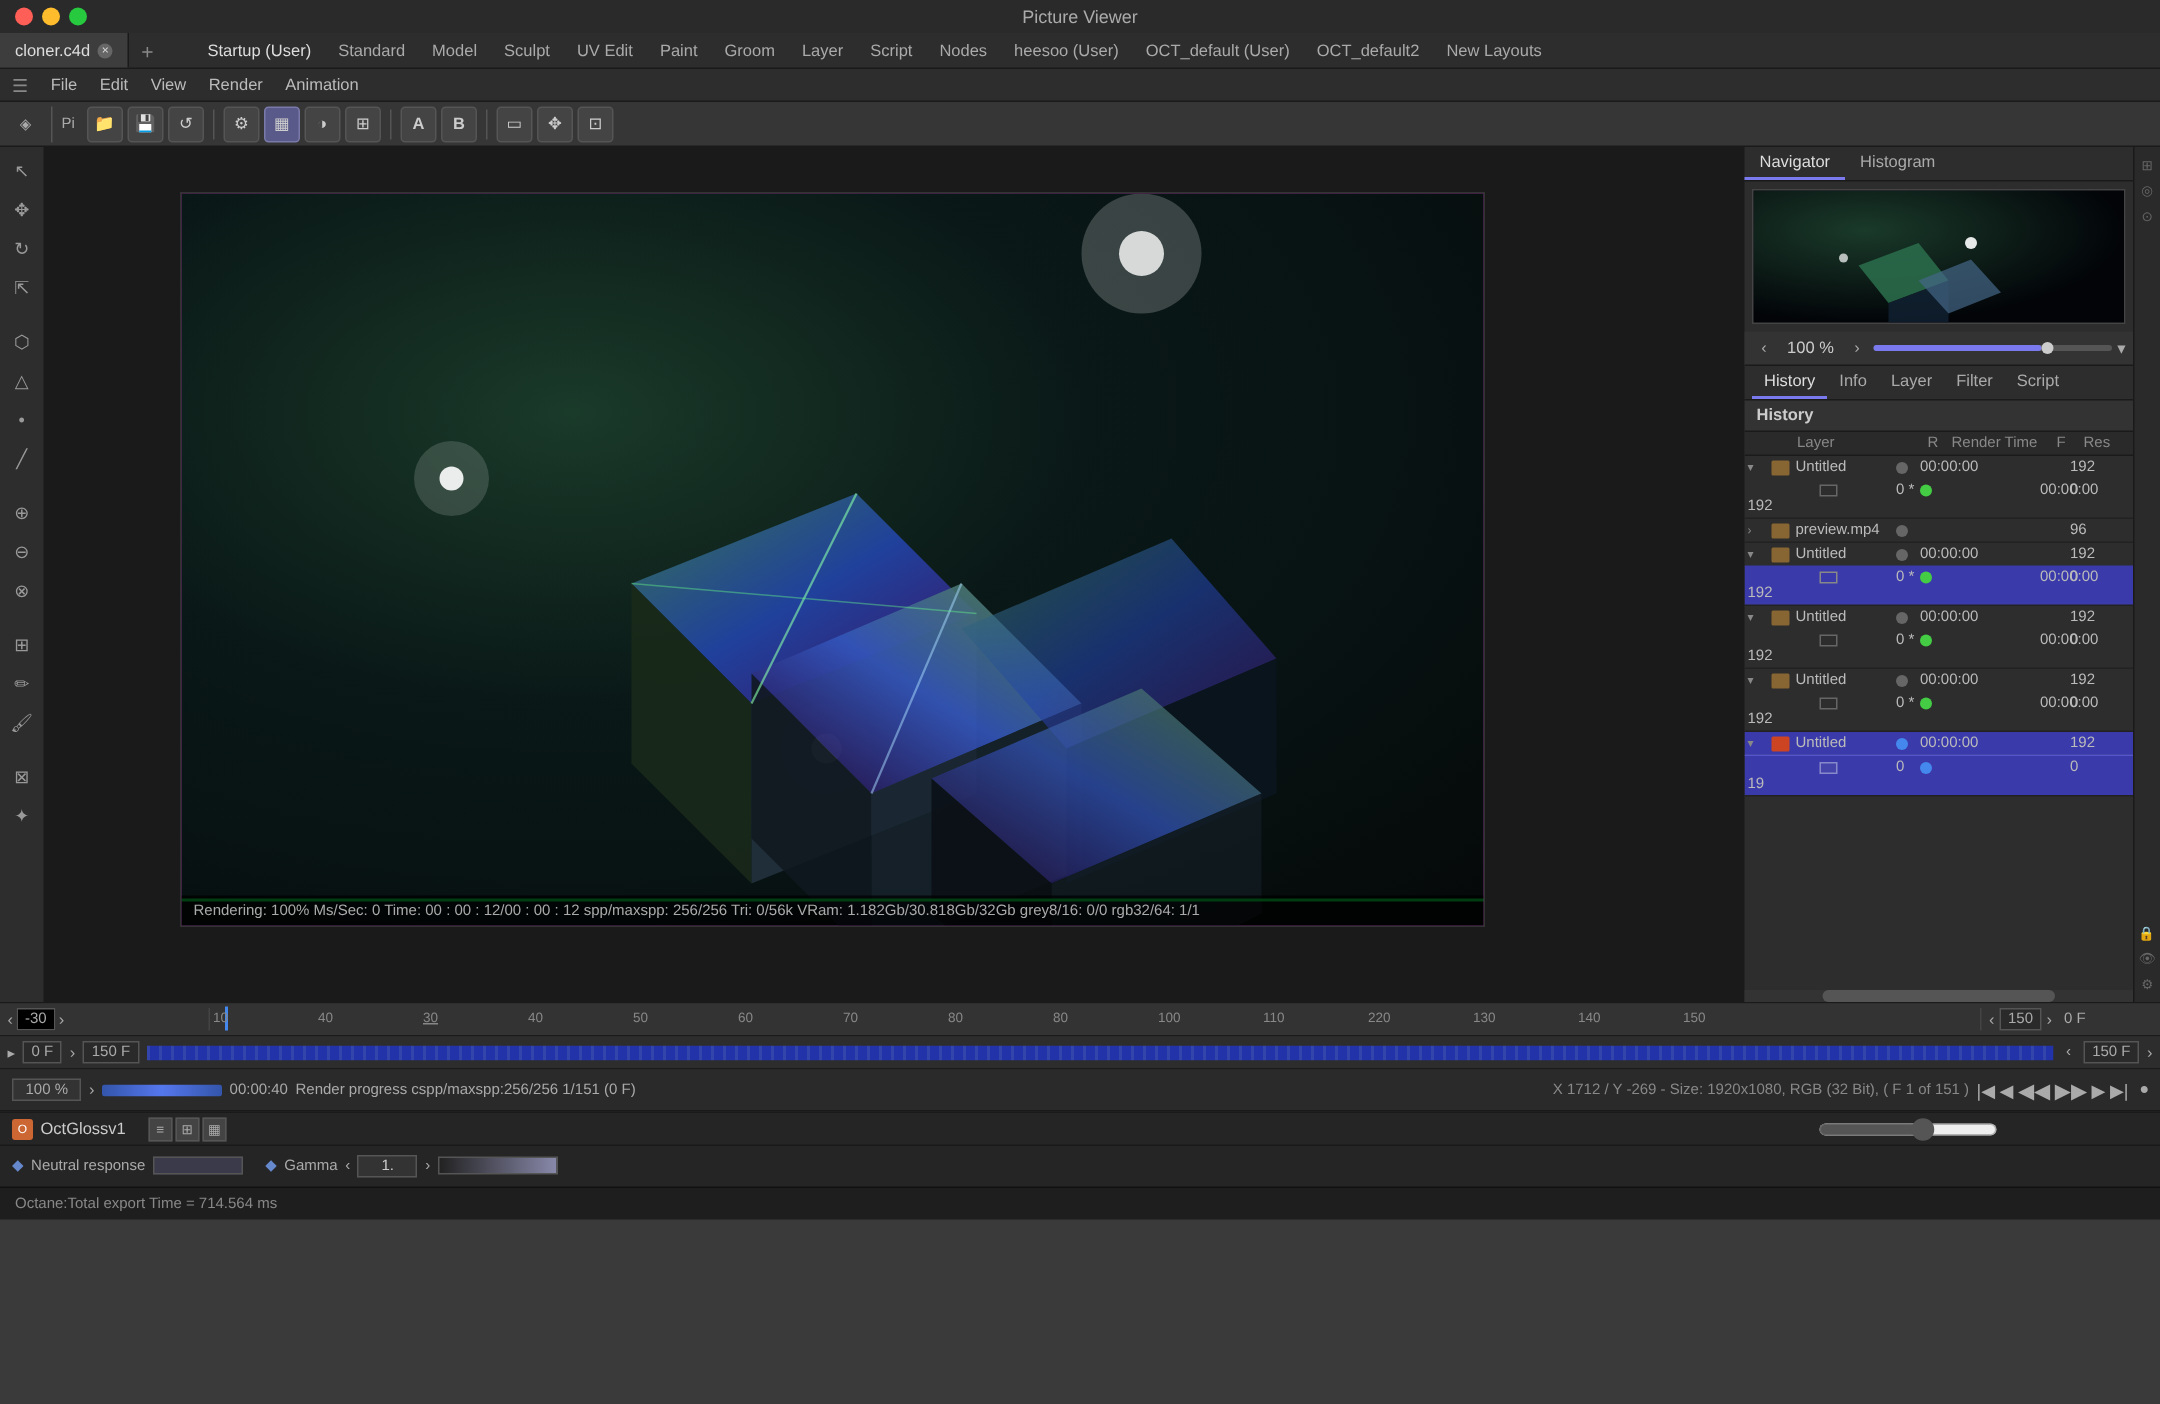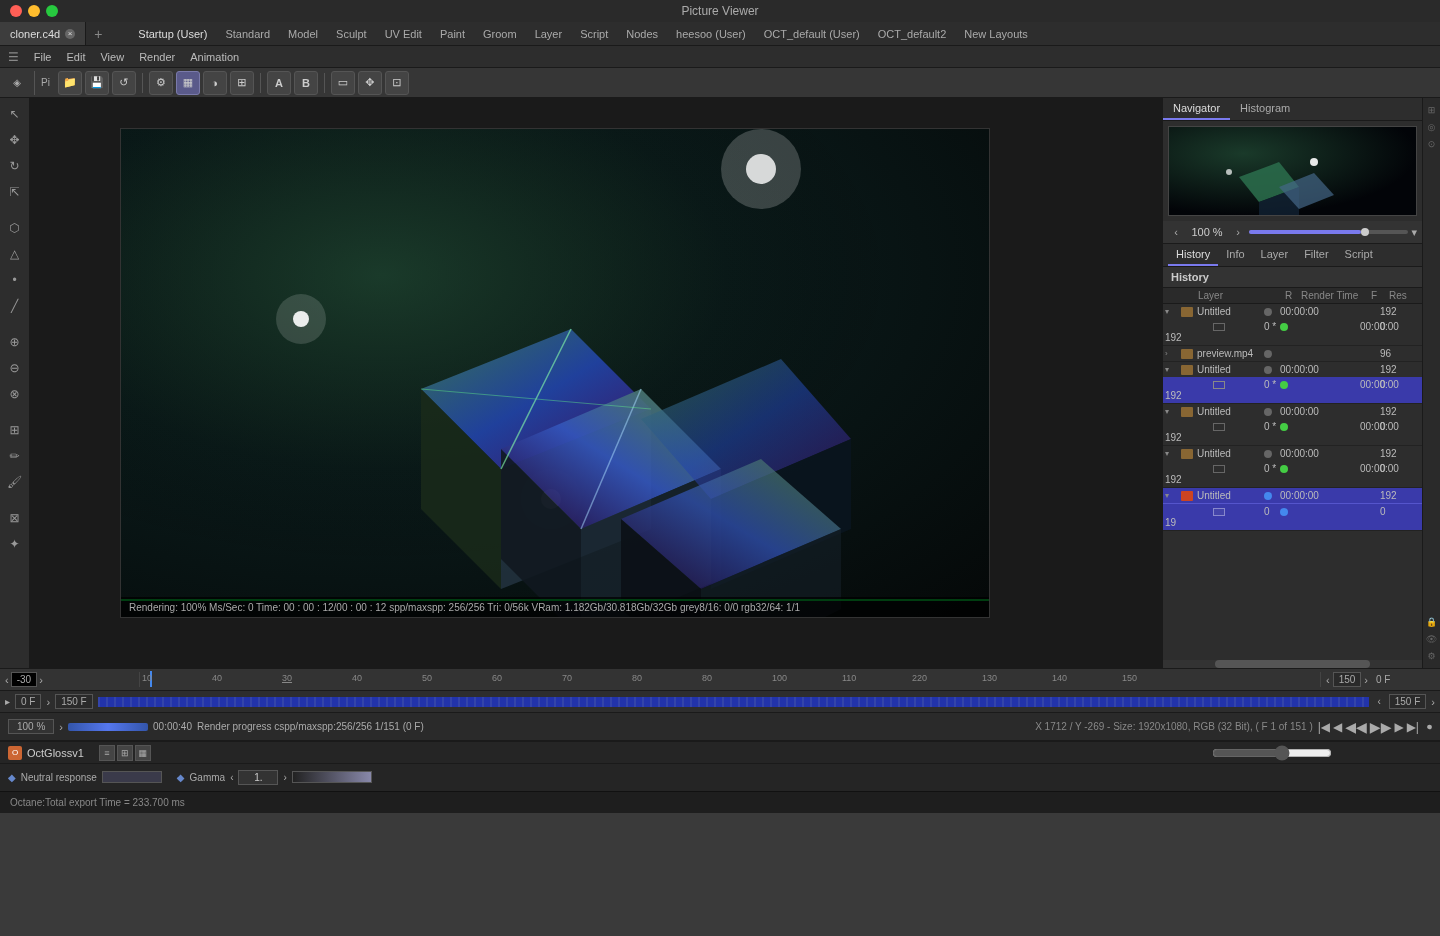--- a/index.html
+++ b/index.html
@@ -875,14 +875,14 @@
       <span>Gamma</span>
       <span style="color:#aaa; font-size:10px; cursor:pointer;">‹</span>
       <span style="background:#333; border:1px solid #555; padding:1px 8px; min-width:40px; text-align:center; font-size:10px; color:#ccc; display:inline-block;">1.</span>
       <span style="color:#aaa; font-size:10px; cursor:pointer;">›</span>
       <span style="width:80px; height:12px; display:inline-block; background:linear-gradient(90deg, #222 0%, #8888aa 100%); border:1px solid #555;"></span>
     </div>
   </div>
 </div>
 
 <div style="height:22px; background:#1e1e1e; display:flex; align-items:center; padding:0 10px; border-top:1px solid #111;">
-  <span style="font-size:10px; color:#888;">Octane:Total export Time = 233.700 ms</span>
+  <span style="font-size:10px; color:#888;">Octane:Total export Time = 714.564 ms</span>
 </div>
 
 </body></html>

